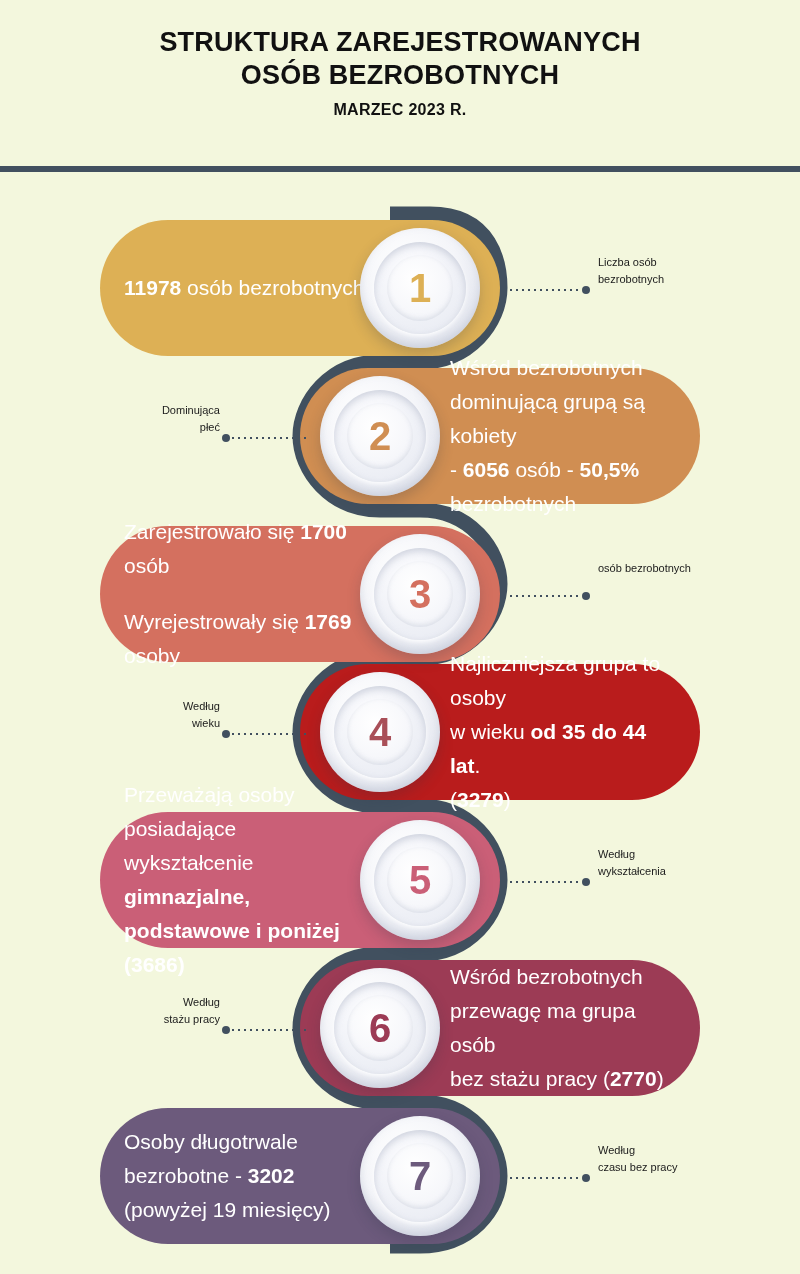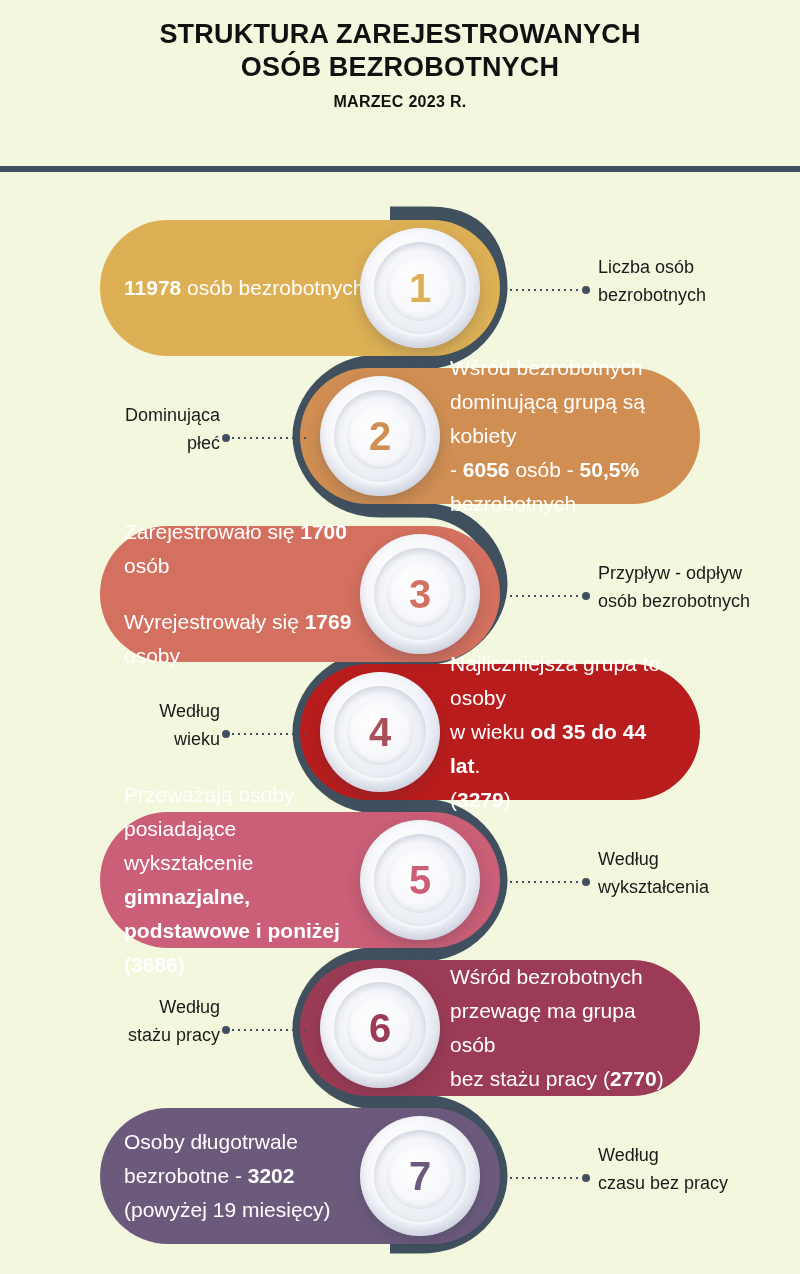--- a/index.html
+++ b/index.html
@@ -14,21 +14,21 @@
     width: 800px; height: 1274px;
     background: #F3F7DD;
   }
 
   
   .header { position: absolute; top: 0; left: 0; width: 800px; height: 168px; text-align: center; }
   .title-l1, .title-l2 {
     font-size: 27px; font-weight: bold; letter-spacing: .2px;
     color: #111111; line-height: 1.22;
   }
-  .title-l1 { padding-top: 18px; }
+  .title-l1 { padding-top: 26px; }
   .title-sub {
     font-size: 16px; font-weight: bold; color: #111111;
     margin-top: 9px; letter-spacing: .3px;
   }
   .divider {
     position: absolute; top: 166px; left: 0; width: 800px; height: 6px;
     background: #41505F;
   }
 
   
@@ -76,21 +76,21 @@
   .badge-num {
     position: relative; z-index: 4;
     font-size: 40px; font-weight: bold; line-height: 1;
   }
   .badge.at-left  { left: 360px; }
   .badge.at-right { left: 320px; }
 
   
   .side-label {
     position: absolute; top: 40px;
-    font-size: 18px; color: #1b1b1b; line-height: 1.55;
+    font-size: 11px; color: #1b1b1b; line-height: 1.55;
   }
   .side-label.r { left: 598px; text-align: left; width: 200px; }
   .side-label.l { left: 40px;  text-align: right; width: 180px; }
   .side-label .ln { display: block; }
 
   .conn { position: absolute; top: 72px; height: 8px; display: flex; align-items: center; }
   .conn.r { left: 508px; width: 82px; }
   .conn.l { left: 222px; width: 84px; flex-direction: row-reverse; }
   .conn .dline {
     flex: 1; height: 2px;
@@ -187,21 +187,20 @@
           </div>
         </div>
         <div class="badge at-left">
           <span class="badge-num" style="color:#D4705F">3</span>
         </div>
         <div class="conn r">
           <span class="dline"></span>
           <span class="ddot"></span>
         </div>
         <div class="side-label r">
-          <span class="ln">Przypływ - odpływ</span>
           <span class="ln">osób bezrobotnych</span>
         </div>
       </div>
       <div class="row" style="top: 658px;">
         <div class="pill right" style="background:#b91c1c">
           <div class="pill-text">
             <span class="ln">Najliczniejsza grupa to osoby</span>
             <span class="ln">w wieku <b>od 35 do 44 lat</b>.</span>
             <span class="ln">(<b>3279</b>)</span>
           </div>

